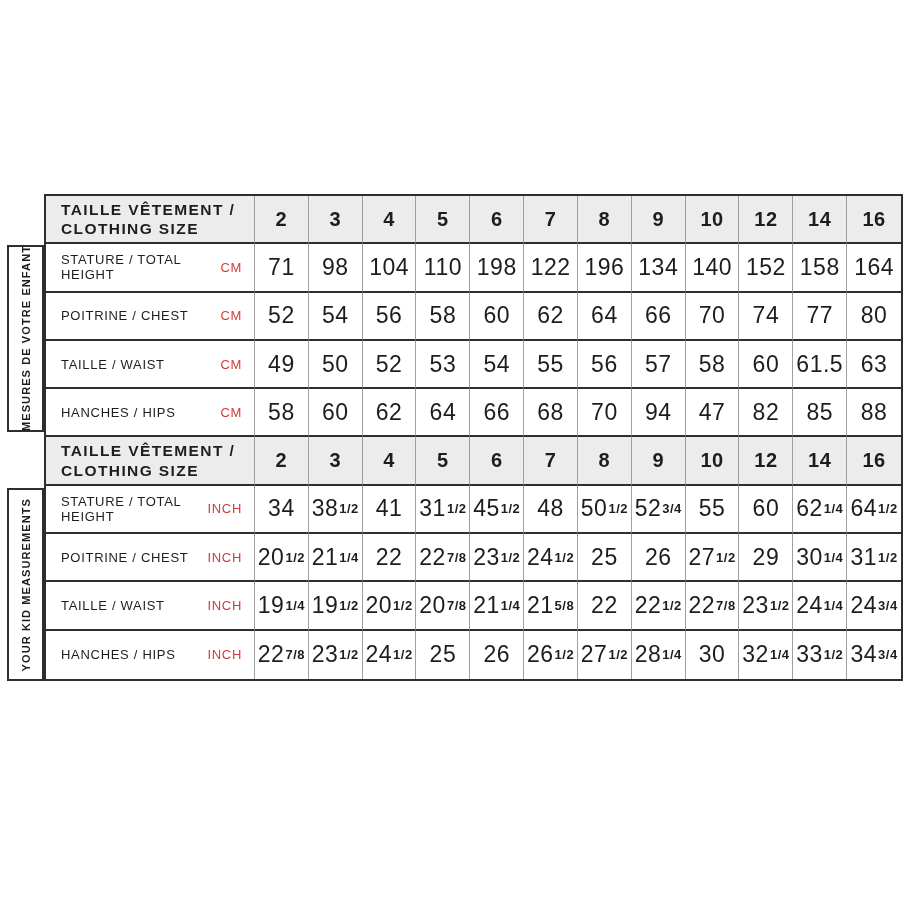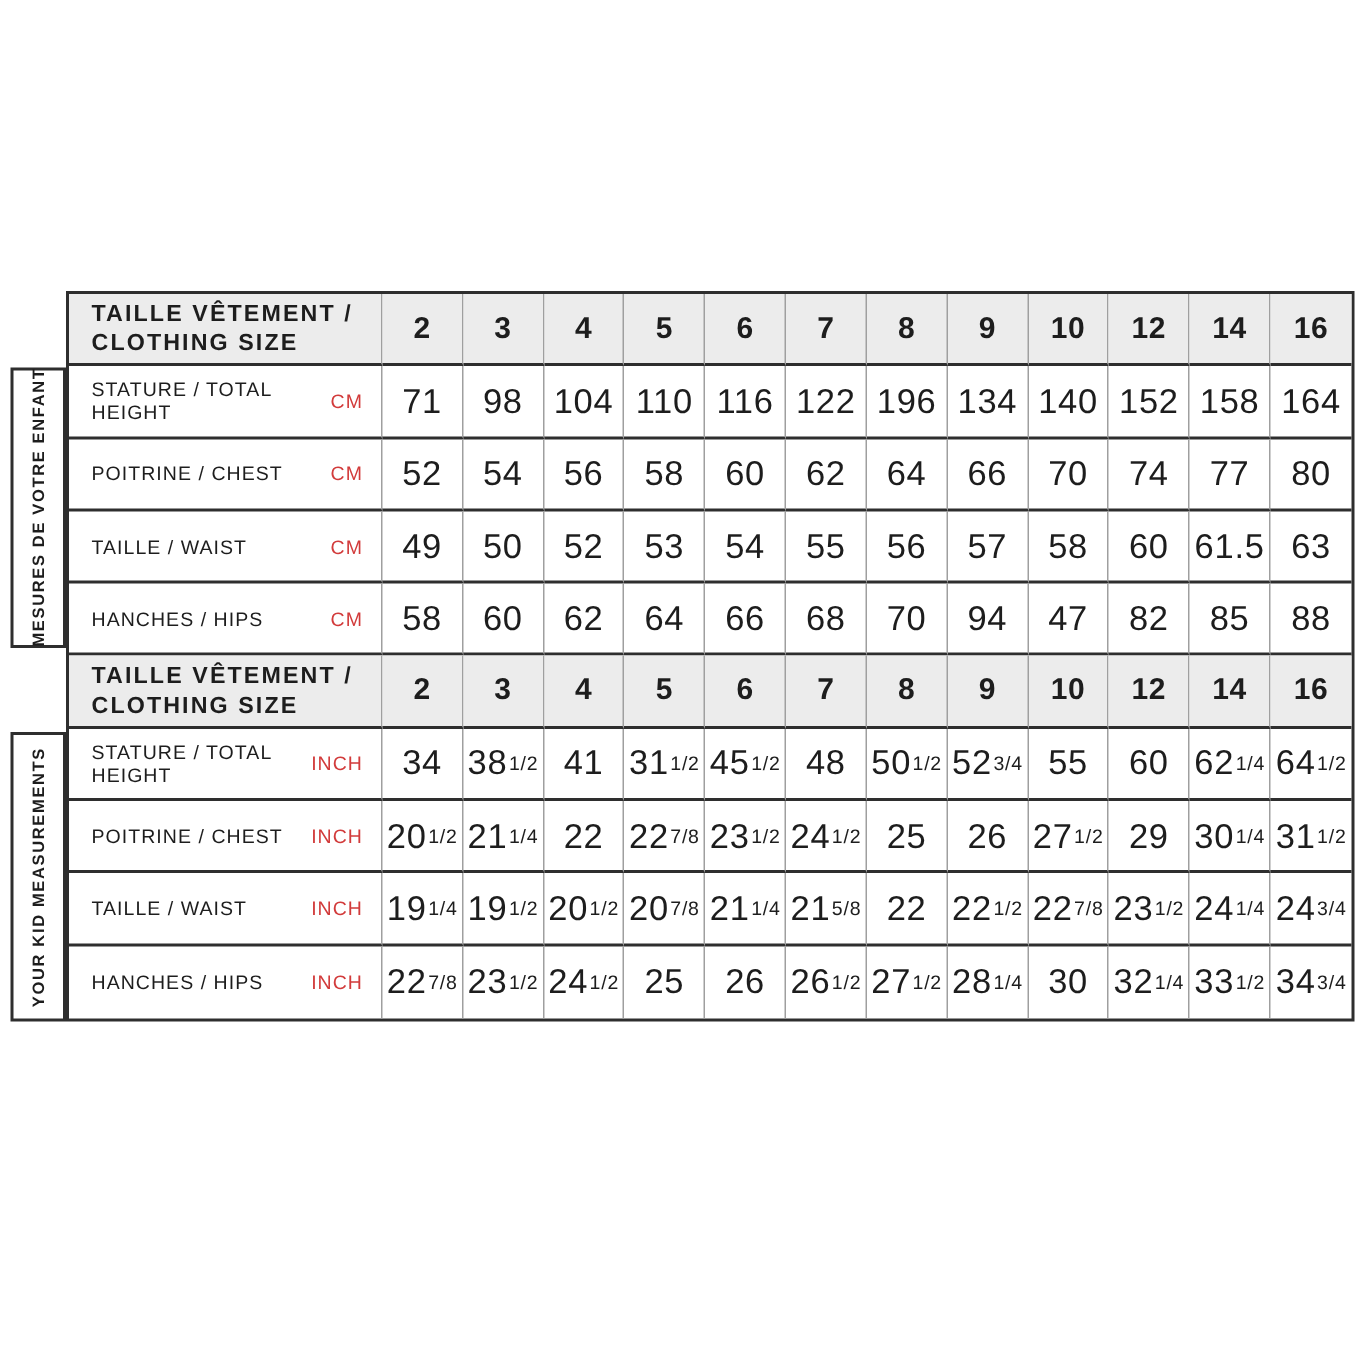--- a/index.html
+++ b/index.html
@@ -50,21 +50,21 @@
   .header-label{
     flex-direction:column;align-items:flex-start;justify-content:center;
     font-weight:700;font-size:15.5px;letter-spacing:1.4px;line-height:1.25;
   }
   .data-label{
     justify-content:space-between;
     font-weight:400;font-size:13px;letter-spacing:0.7px;
   }
   .data-label .unit{color:var(--red);margin-left:8px;flex:none;}
   .value-cell{font-size:23px;font-weight:400;letter-spacing:0.5px;}
-  .value-cell .frac{font-size:13px;margin-left:1px;}
+  .value-cell .frac{font-size:13px;margin-left:1px;font-weight:bold;}
 </style>
 </head>
 <body>
 
 <div class="side-box" id="side-box-cm">
   <span>MESURES DE VOTRE ENFANT</span>
 </div>
 
 <div class="side-box" id="side-box-inch">
   <span>YOUR KID MEASUREMENTS</span>
@@ -97,21 +97,21 @@
     <div class="cell value-cell">
       <span class="whole">98</span>
     </div>
     <div class="cell value-cell">
       <span class="whole">104</span>
     </div>
     <div class="cell value-cell">
       <span class="whole">110</span>
     </div>
     <div class="cell value-cell">
-      <span class="whole">116</span>
+      <span class="whole">198</span>
     </div>
     <div class="cell value-cell">
       <span class="whole">122</span>
     </div>
     <div class="cell value-cell">
       <span class="whole">196</span>
     </div>
     <div class="cell value-cell">
       <span class="whole">134</span>
     </div>

